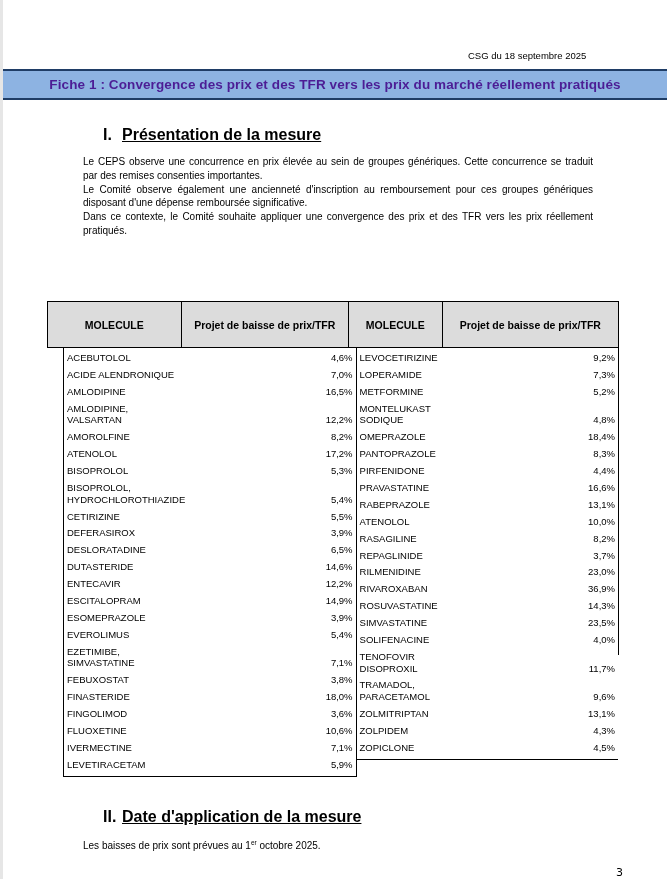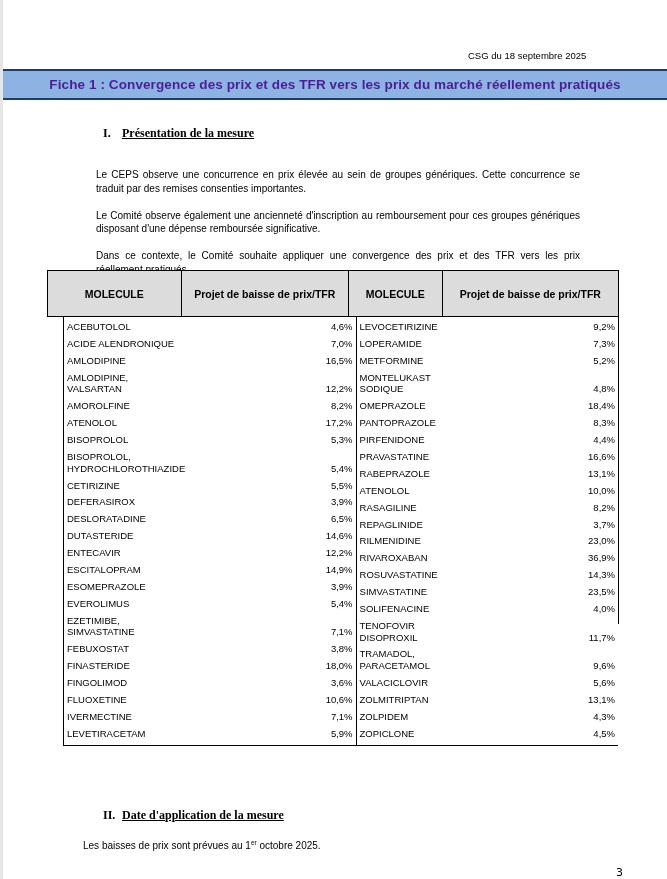--- a/index.html
+++ b/index.html
@@ -25,37 +25,38 @@
     border-bottom: 2px solid #1f3d66;
     box-sizing: border-box;
     display: flex; align-items: center; justify-content: center;
   }
   .banner-title {
     font-size: 13.5px; font-weight: bold; color: #4c1d95;
     letter-spacing: 0.1px;
   }
   .section-heading {
     position: absolute; left: 103px;
-    font-size: 12px; font-weight: bold; font-family: Liberation Serif, serif;
+    font-size: 16px; font-weight: bold;
   }
   .section-heading .num { display: inline-block; width: 19px; }
   .section-heading .txt { text-decoration: underline; }
   .para {
     position: absolute; left: 83px; width: 510px;
     font-size: 10px; line-height: 13.8px; text-align: justify;
   }
-  .para p { margin: 13px; }
+  .para p { margin: 0; }
   .tbl {
     position: absolute; left: 47px; top: 270px; width: 572px;
   }
   .tbl-head {
     display: flex; height: 47px;
     background: #dcdcdc;
     border: 1px solid #000;
     box-sizing: border-box;
+    margin-top: 31px;
   }
   .th {
     display: flex; align-items: center; justify-content: center;
     font-size: 10.5px; font-weight: bold;
     border-right: 1px solid #000; box-sizing: border-box;
   }
   .th:last-child { border-right: none; }
   .w1 { width: 134px; } .w2 { width: 168px; } .w3 { width: 94px; } .w4 { width: 176px; }
   .tbl-body { display: flex; position: relative; padding-left: 16px; }
   .col {
@@ -289,24 +290,20 @@
             <span class="name">TENOFOVIR
 DISOPROXIL</span>
             <span class="val">11,7%</span>
           </div>
           <div class="row bottom-align">
             <span class="name">TRAMADOL,
 PARACETAMOL</span>
             <span class="val">9,6%</span>
           </div>
           <div class="row">
-            <span class="name">VALACICLOVIR</span>
-            <span class="val">5,6%</span>
-          </div>
-          <div class="row">
             <span class="name">ZOLMITRIPTAN</span>
             <span class="val">13,1%</span>
           </div>
           <div class="row">
             <span class="name">ZOLPIDEM</span>
             <span class="val">4,3%</span>
           </div>
           <div class="row">
             <span class="name">ZOPICLONE</span>
             <span class="val">4,5%</span>

